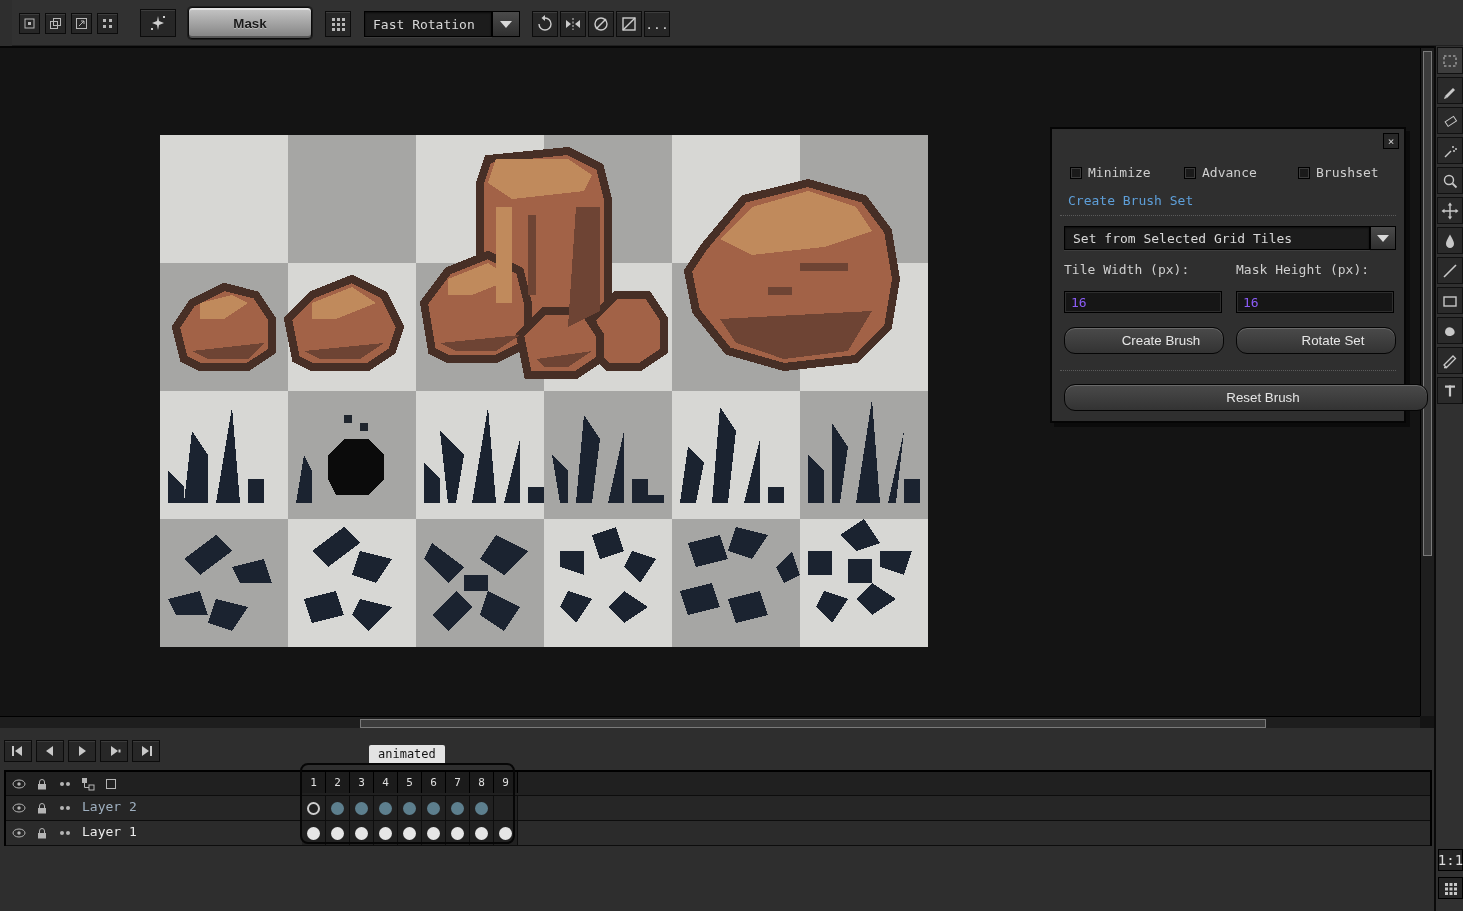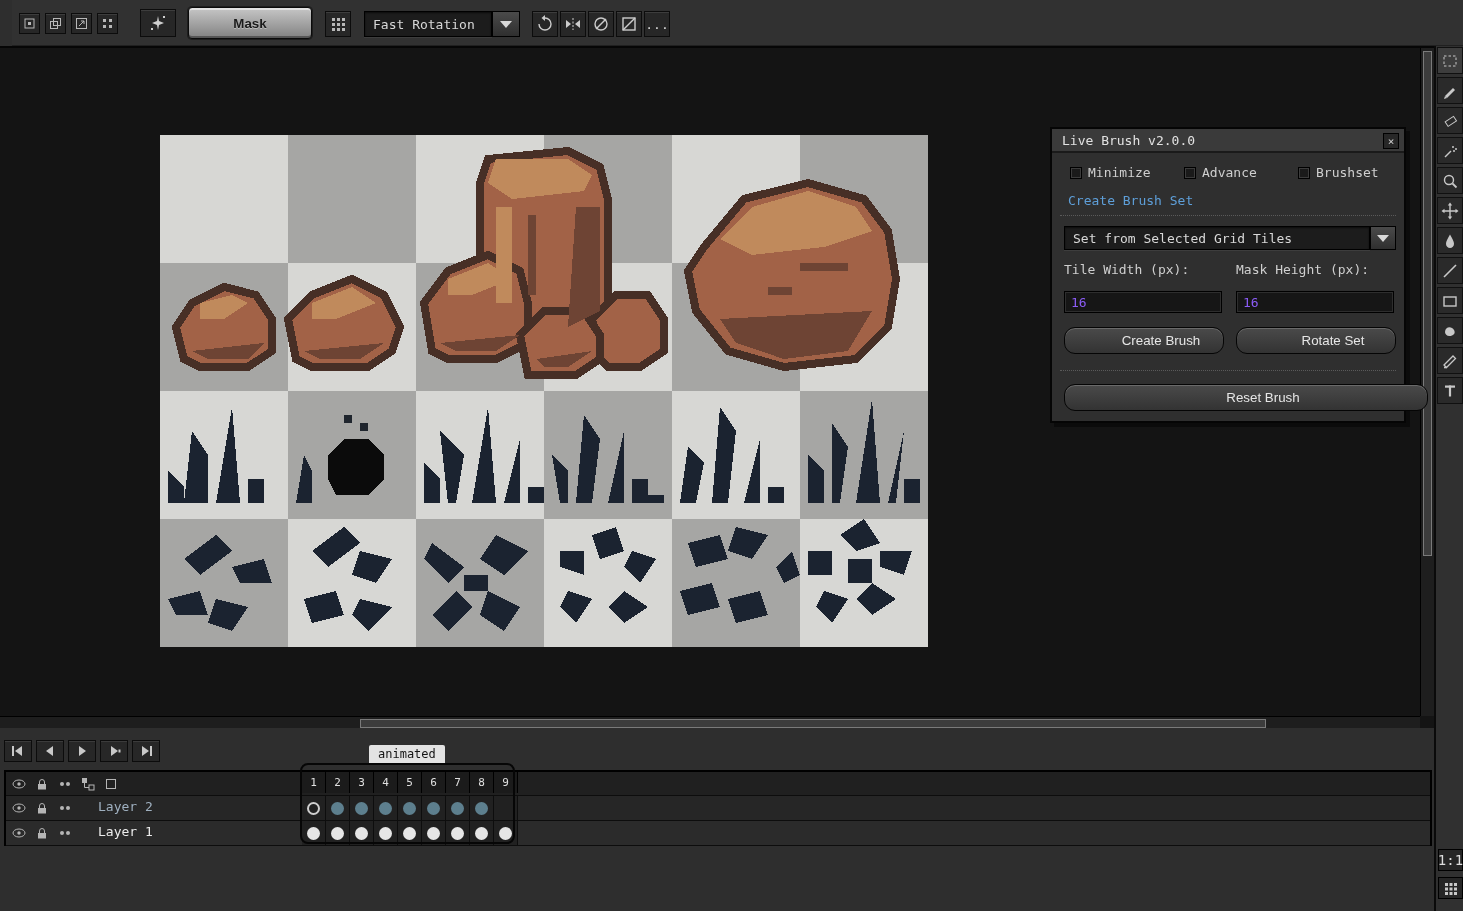--- a/index.html
+++ b/index.html
@@ -83,21 +83,21 @@
   .pb-btn { position:absolute; top:12px; width:28px; height:22px; background:#272727; border:1px solid #0c0c0c;
     box-shadow: inset 0 1px 0 #3b3b3b; display:flex; align-items:center; justify-content:center; }
   #tag-chip { position:absolute; left:330px; top:17px; height:18px; padding:0 9px; background:#e3e3e3;
     color:#141414; font-size:12px; display:flex; align-items:center; border-radius:2px 2px 0 0;margin-left:39px; }
   #tag-bracket { position:absolute; left:300px; top:35px; width:215px; height:81px;
     border:2px solid #060606; border-radius:8px; pointer-events:none; }
   #tl-panel { position:absolute; left:4px; top:42px; width:1428px; height:76px; background:#242424; border:2px solid #000; }
   .tl-row { position:absolute; left:0; width:100%; border-bottom:1px solid #0d0d0d; }
   .row-icons { position:absolute; left:4px; top:3px; display:flex; gap:5px; }
   .tl-icon { width:18px; height:18px; display:flex; align-items:center; justify-content:center; }
-  .layer-name { position:absolute; left:76px; top:3px; font-size:13px;margin-left:16px; }
+  .layer-name { position:absolute; left:76px; top:3px; font-size:13px; }
   .frames-strip { position:absolute; left:296px; top:0; display:flex; }
   .frame-num { width:24px; height:21px; background:#1b1b1b; border-right:1px solid #000;
     color:#e0e0e0; font-size:11px; display:flex; align-items:center; justify-content:center; }
   .frame-cell { width:24px; height:24px; background:#212121; border-right:1px solid #0d0d0d;
     display:flex; align-items:center; justify-content:center; }
   .cell-dot { width:13px; height:13px; border-radius:50%; }
   .cell-dot.outline { border:2px solid #cfcfcf; background:transparent; }
   .cell-dot.teal { background:#5d7f8e; }
   .cell-dot.white { background:#e6e6e6; }
   .cell-dot.empty { visibility:hidden; }
@@ -292,23 +292,20 @@
 
   <div class="scroll-track-v abs">
     <div class="scroll-thumb-v abs"></div>
   </div>
   <div class="scroll-track-h abs">
     <div class="scroll-thumb-h abs"></div>
   </div>
 </div>
 
 <div id="dialog" class="abs">
-  <div id="dialog-title" class="abs">
-    <span>Live Brush v2.0.0</span>
-  </div>
   <div class="close-btn">×</div>
 
   <div class="cb-item" style="left:18px;">
     <span class="checkbox"></span>
     <span>Minimize</span>
   </div>
   <div class="cb-item" style="left:132px;">
     <span class="checkbox"></span>
     <span>Advance</span>
   </div>

